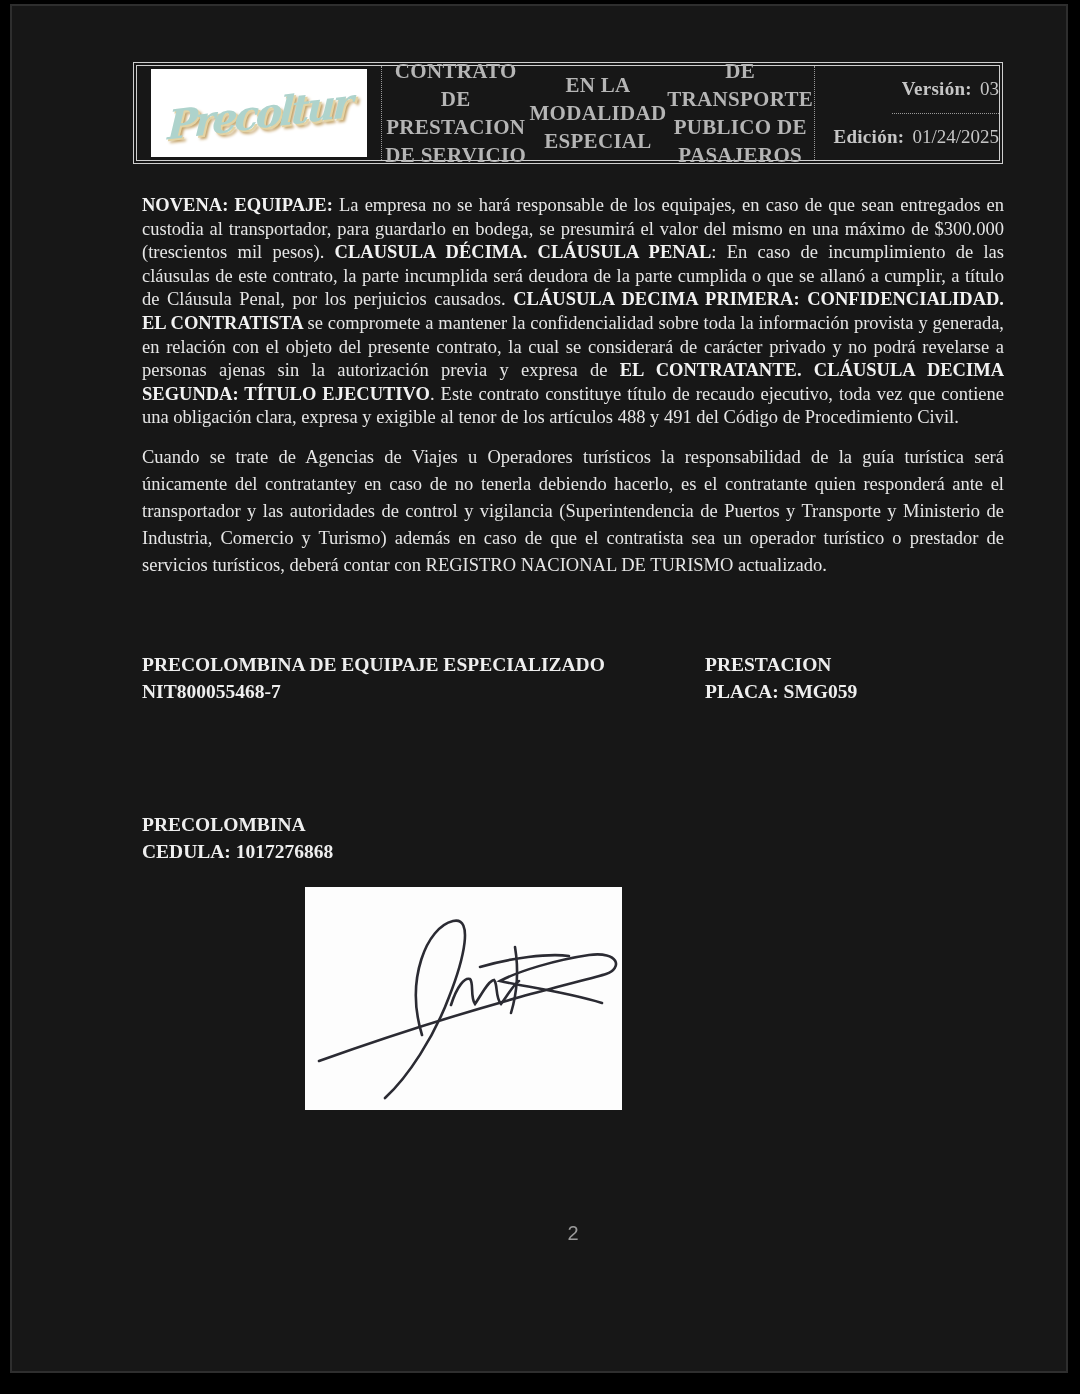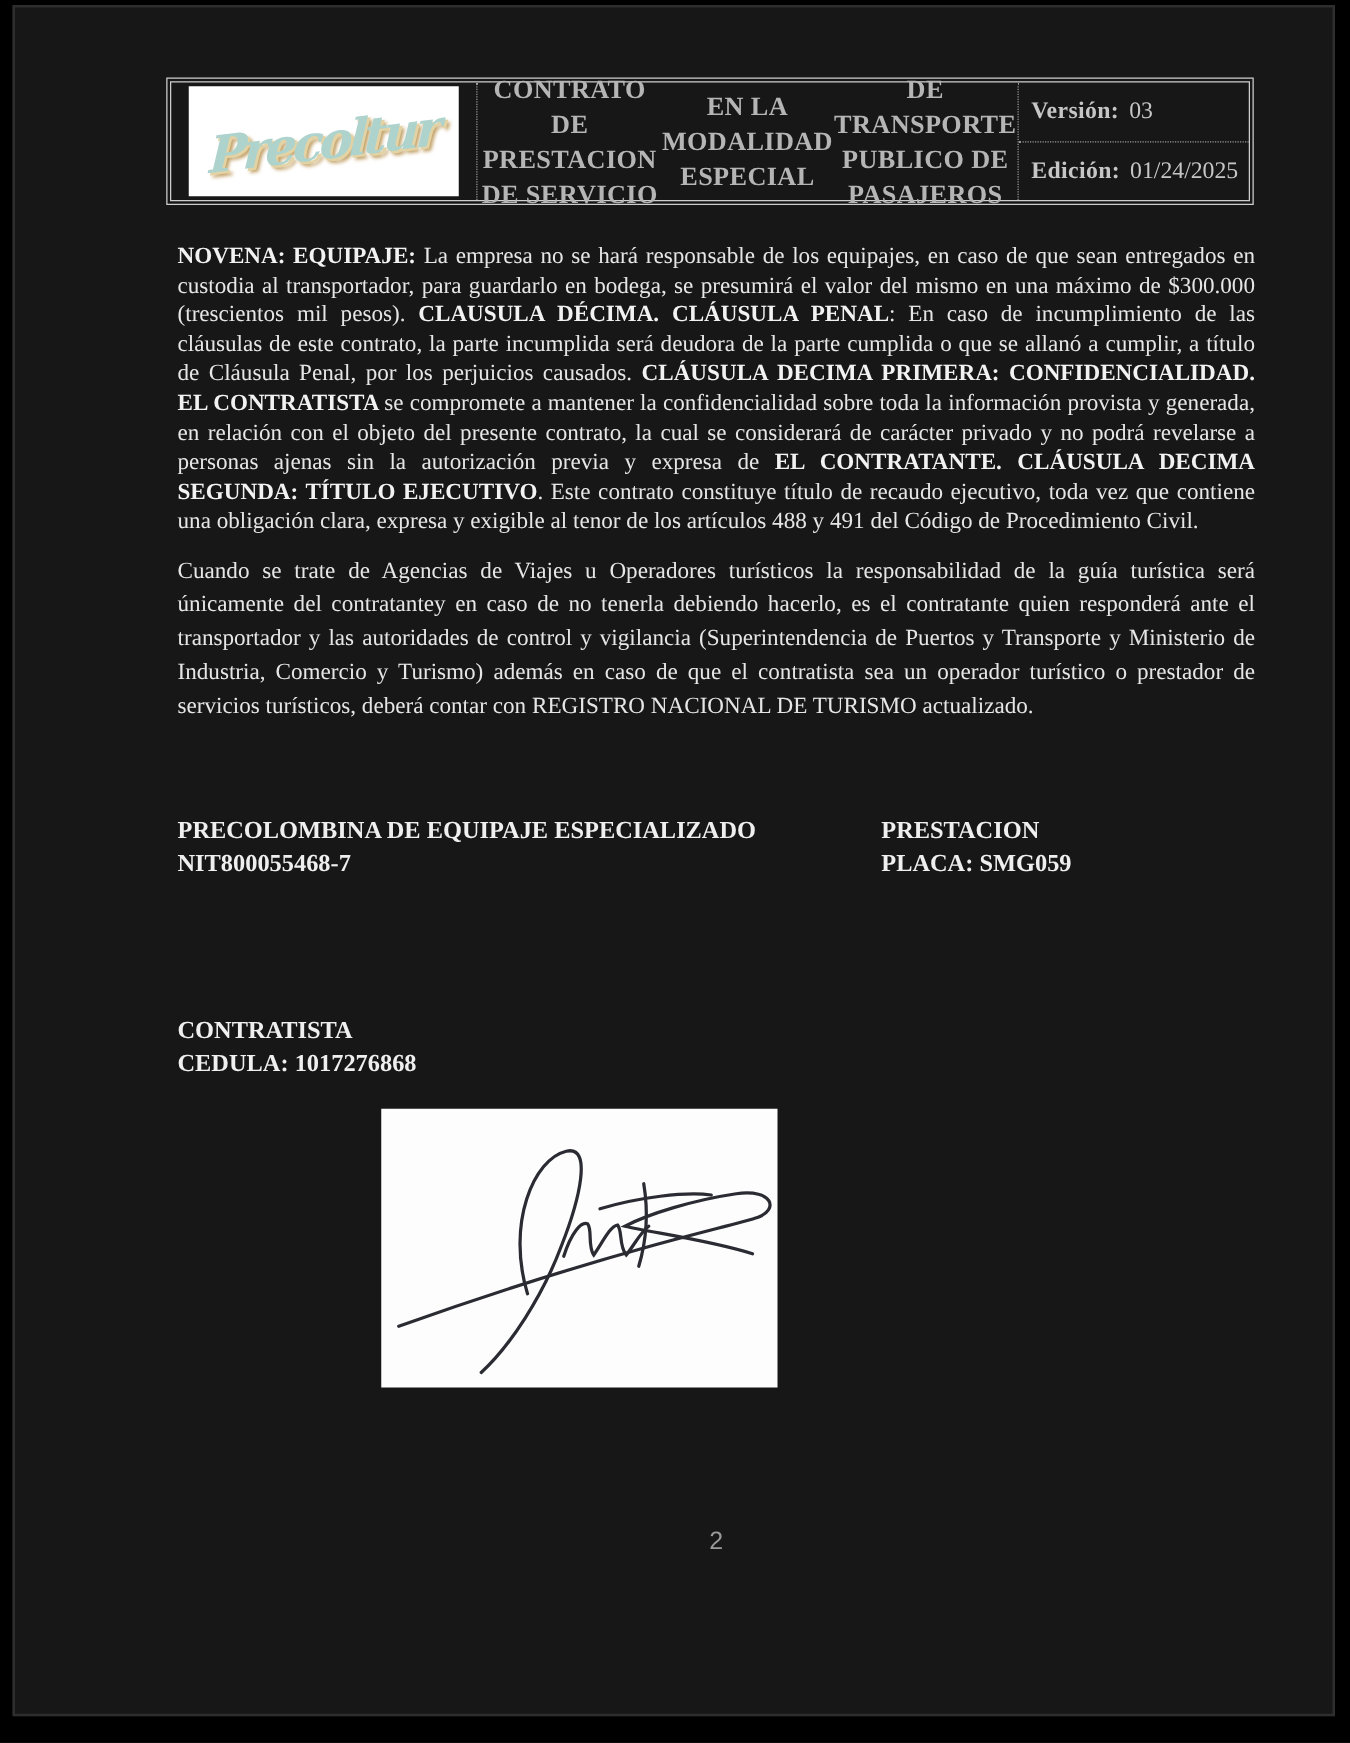--- a/index.html
+++ b/index.html
@@ -32,21 +32,21 @@
     transform:rotate(-7deg) skewX(-10deg);
     text-shadow:2px 2px 0 #e3d3a4,4px 4px 3px #c3a167;
   }
   .title-cell{
     flex:1;border-right:1px dotted #999;
     display:flex;flex-direction:row;align-items:center;justify-content:center;
     color:#b5b5b5;font-weight:bold;font-size:21px;line-height:28px;
     text-align:center;letter-spacing:.3px;
   }
   .version-cell{
-    width:184px;display:flex;flex-direction:column;color:#c6c6c6;font-size:19px;
+    width:184px;display:flex;flex-direction:column;color:#c6c6c6;font-size:19px;align-items:flex-end;
   }
   .version-row{
     flex:1;display:flex;align-items:center;padding-left:10px;gap:8px;
   }
   .version-row.first{border-bottom:1px dotted #999;}
   .version-row b{letter-spacing:.3px;}
   
   .content{position:absolute;left:130px;top:164px;width:862px;}
   .para{margin:0;color:#e6e6e6;text-align:justify;}
   .para b{color:#f2f2f2;}
@@ -110,21 +110,21 @@
         <div>PRECOLOMBINA DE EQUIPAJE ESPECIALIZADO</div>
         <div>NIT800055468-7</div>
       </div>
       <div class="sig-right">
         <div>PRESTACION</div>
         <div>PLACA: SMG059</div>
       </div>
     </div>
 
     <div class="contractor">
-      <div>CONTRATISTA</div>
+      <div>PRECOLOMBINA</div>
       <div>CEDULA: 1017276868</div>
     </div>
 
     <div class="sig-image">
       <svg viewBox="0 0 317 223" xmlns="http://www.w3.org/2000/svg" fill="none" stroke="#2b2b33" stroke-width="2.6" stroke-linecap="round">
         <path d="M14,174 C70,154 150,128 215,110 C255,99 292,90 301,87
                  C318,81 314,64 284,68 C250,73 214,84 195,94
                  C216,99 262,105 297,116"></path>
         <path d="M117,148 C100,92 122,40 148,34 C169,29 159,72 144,110
                  C129,150 103,190 80,211"></path>

